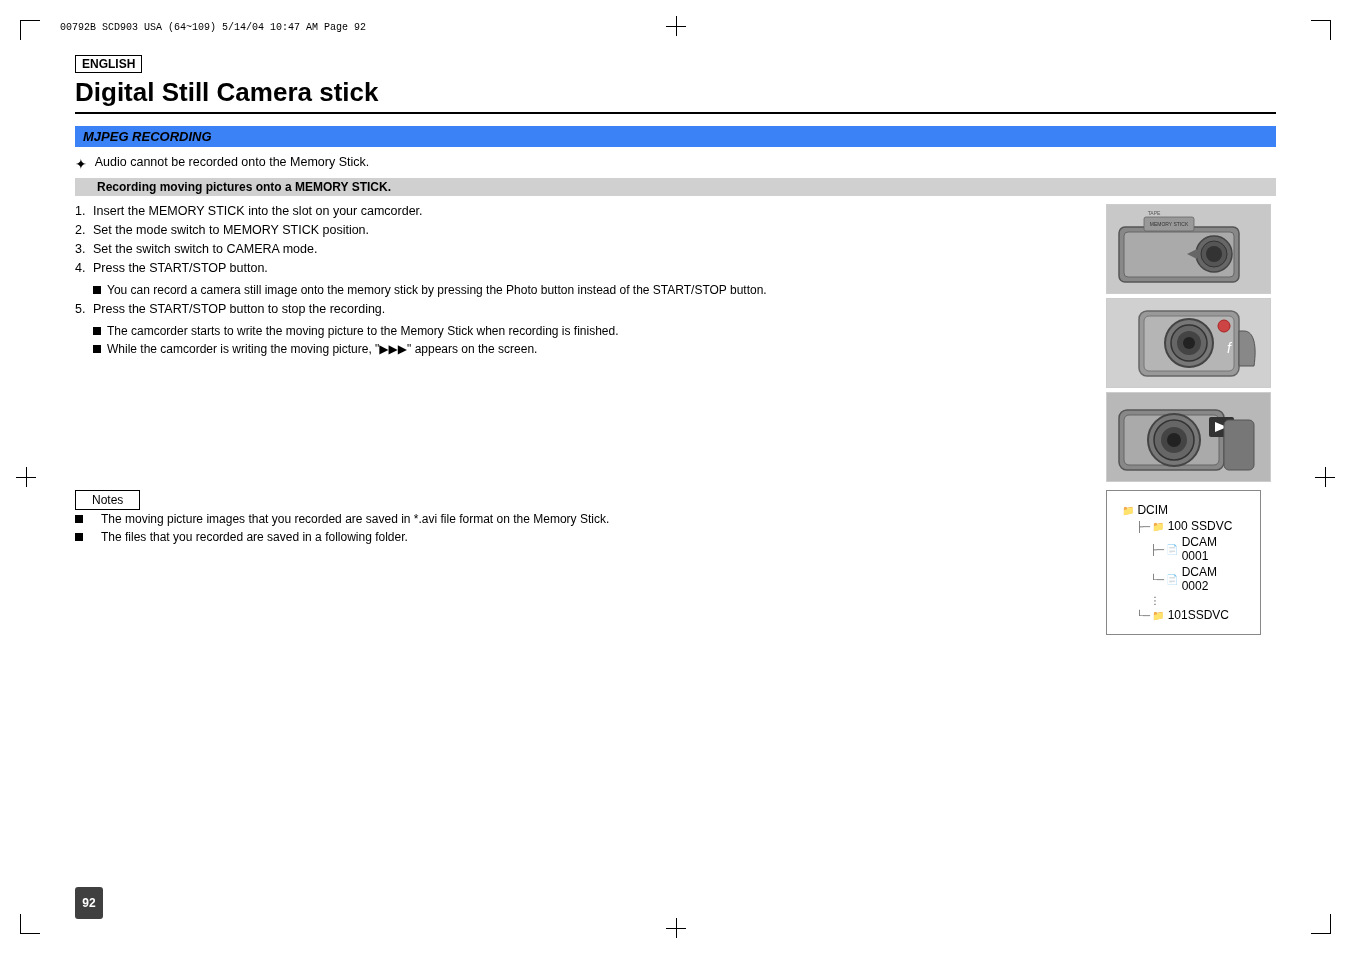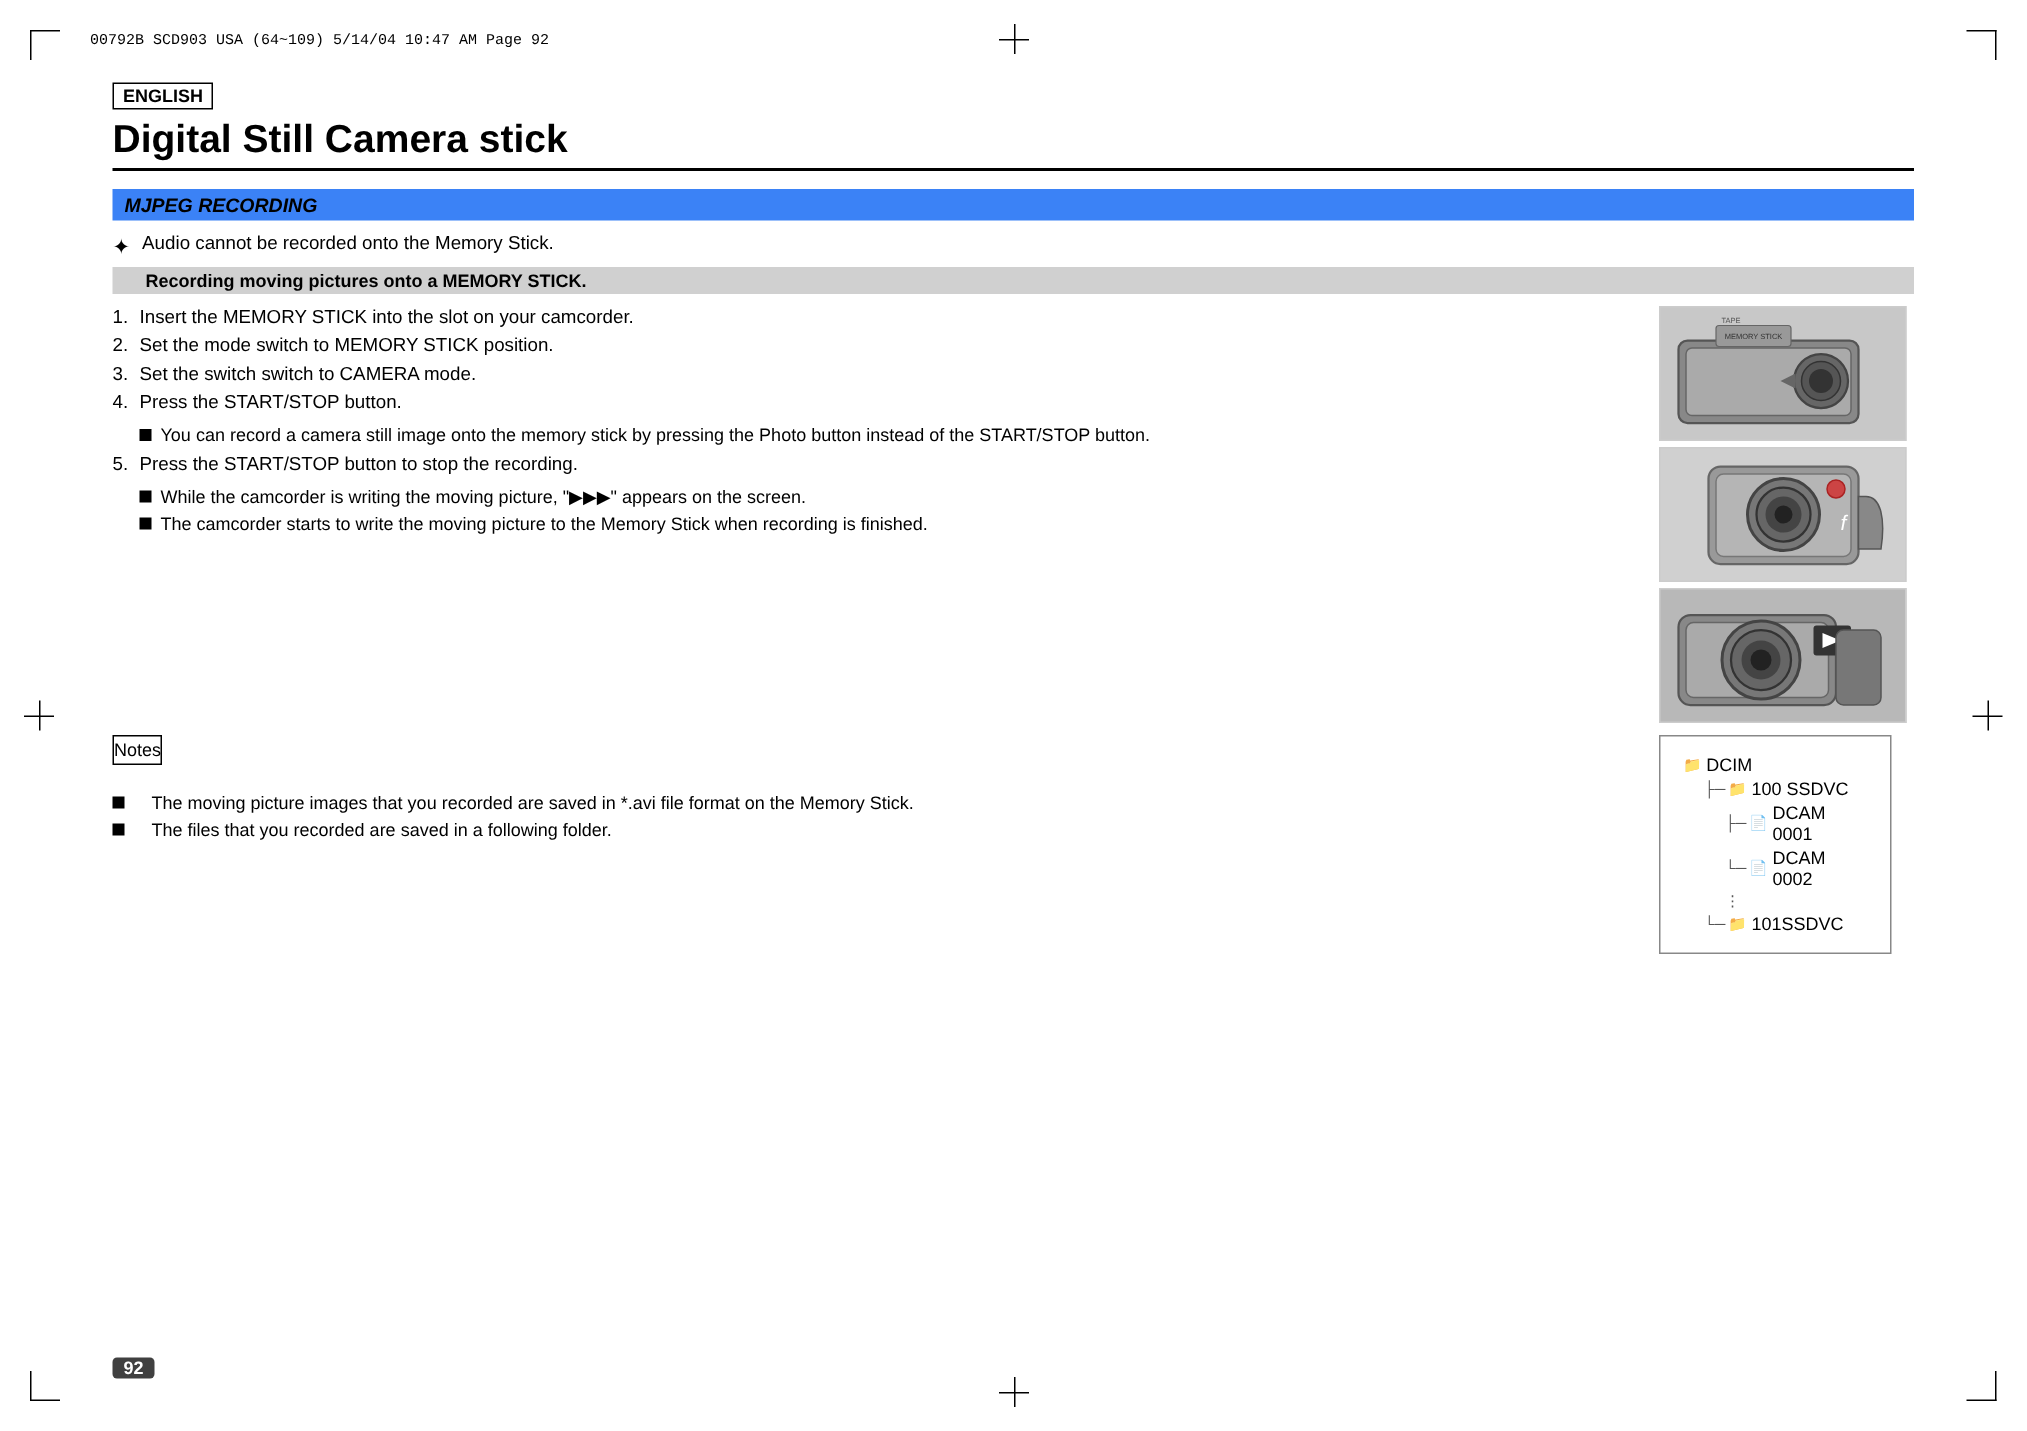--- a/index.html
+++ b/index.html
@@ -200,23 +200,23 @@
     
     .cam-svg {
       width: 160px;
       height: 85px;
     }
 
     
     .notes-box {
       border: 1px solid #000;
       display: inline-block;
-      padding: 2px 0;
-      font-size: 12px;
-      margin-bottom: 18px;
+      padding: 2px 16px;
+      font-size: 12px;
+      margin-bottom: 2px;
     }
 
     
     .notes-bullets {
       list-style: none;
       padding: 0;
       margin-bottom: 10px;
     }
     .notes-bullets li {
       display: flex;
@@ -269,21 +269,21 @@
     }
 
     
     .page-number {
       position: absolute;
       bottom: 35px;
       left: 75px;
       background: #404040;
       color: #fff;
       width: 28px;
-      height: 14px;
+      height: 32px;
       display: flex;
       align-items: center;
       justify-content: center;
       font-size: 12px;
       font-weight: bold;
       border-radius: 3px;
     }
   </style>
 </head>
 <body>
@@ -353,25 +353,25 @@
       <ul class="numbered-list">
         <li>
           <span class="num">5.</span>
           <span>Press the START/STOP button to stop the recording.</span>
         </li>
       </ul>
 
       <ul class="bullet-items">
         <li>
           <div class="bullet-square"></div>
+          <span>The camcorder starts to write the moving picture to the Memory Stick when recording is finished.</span>
+        </li>
+        <li>
+          <div class="bullet-square"></div>
           <span>While the camcorder is writing the moving picture, "▶▶▶" appears on the screen.</span>
-        </li>
-        <li>
-          <div class="bullet-square"></div>
-          <span>The camcorder starts to write the moving picture to the Memory Stick when recording is finished.</span>
         </li>
       </ul>
 
     </div>
 
     <div class="right-col">
 
       <div class="camera-image cam-top">
         <svg class="cam-svg" viewBox="0 0 160 85" xmlns="http://www.w3.org/2000/svg">
 

